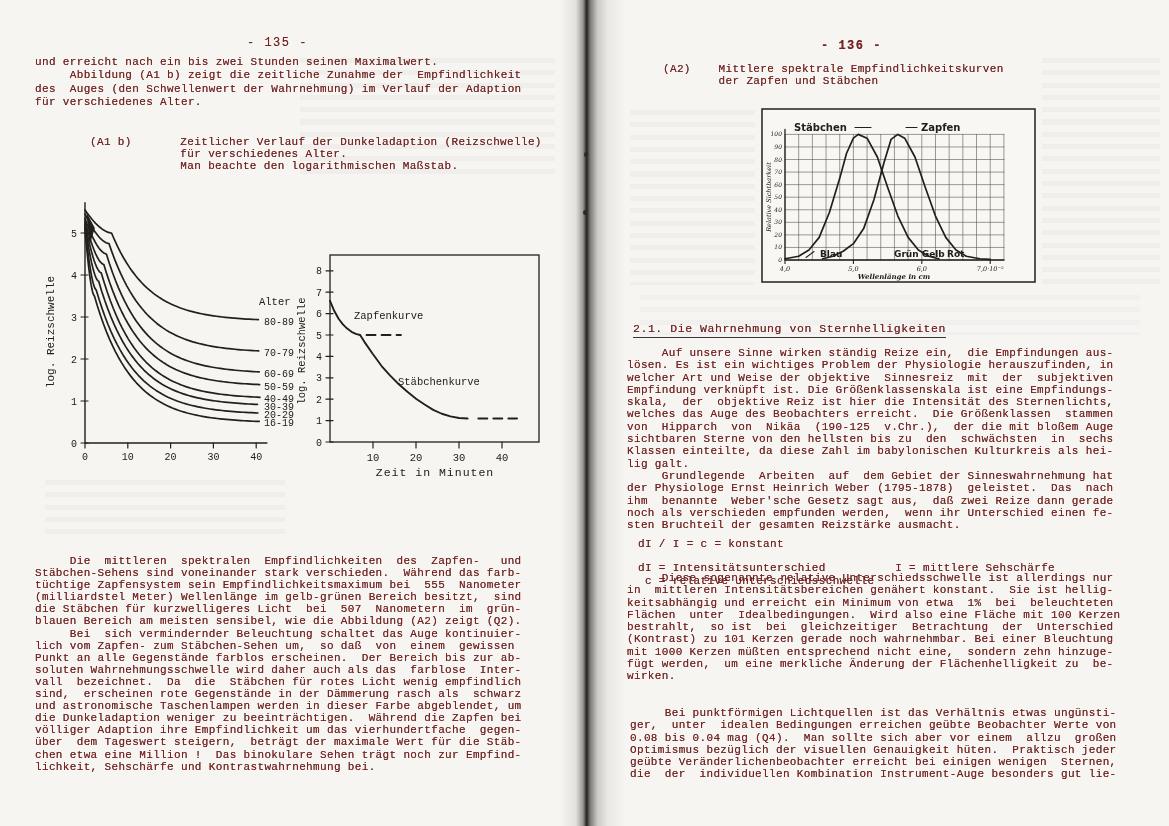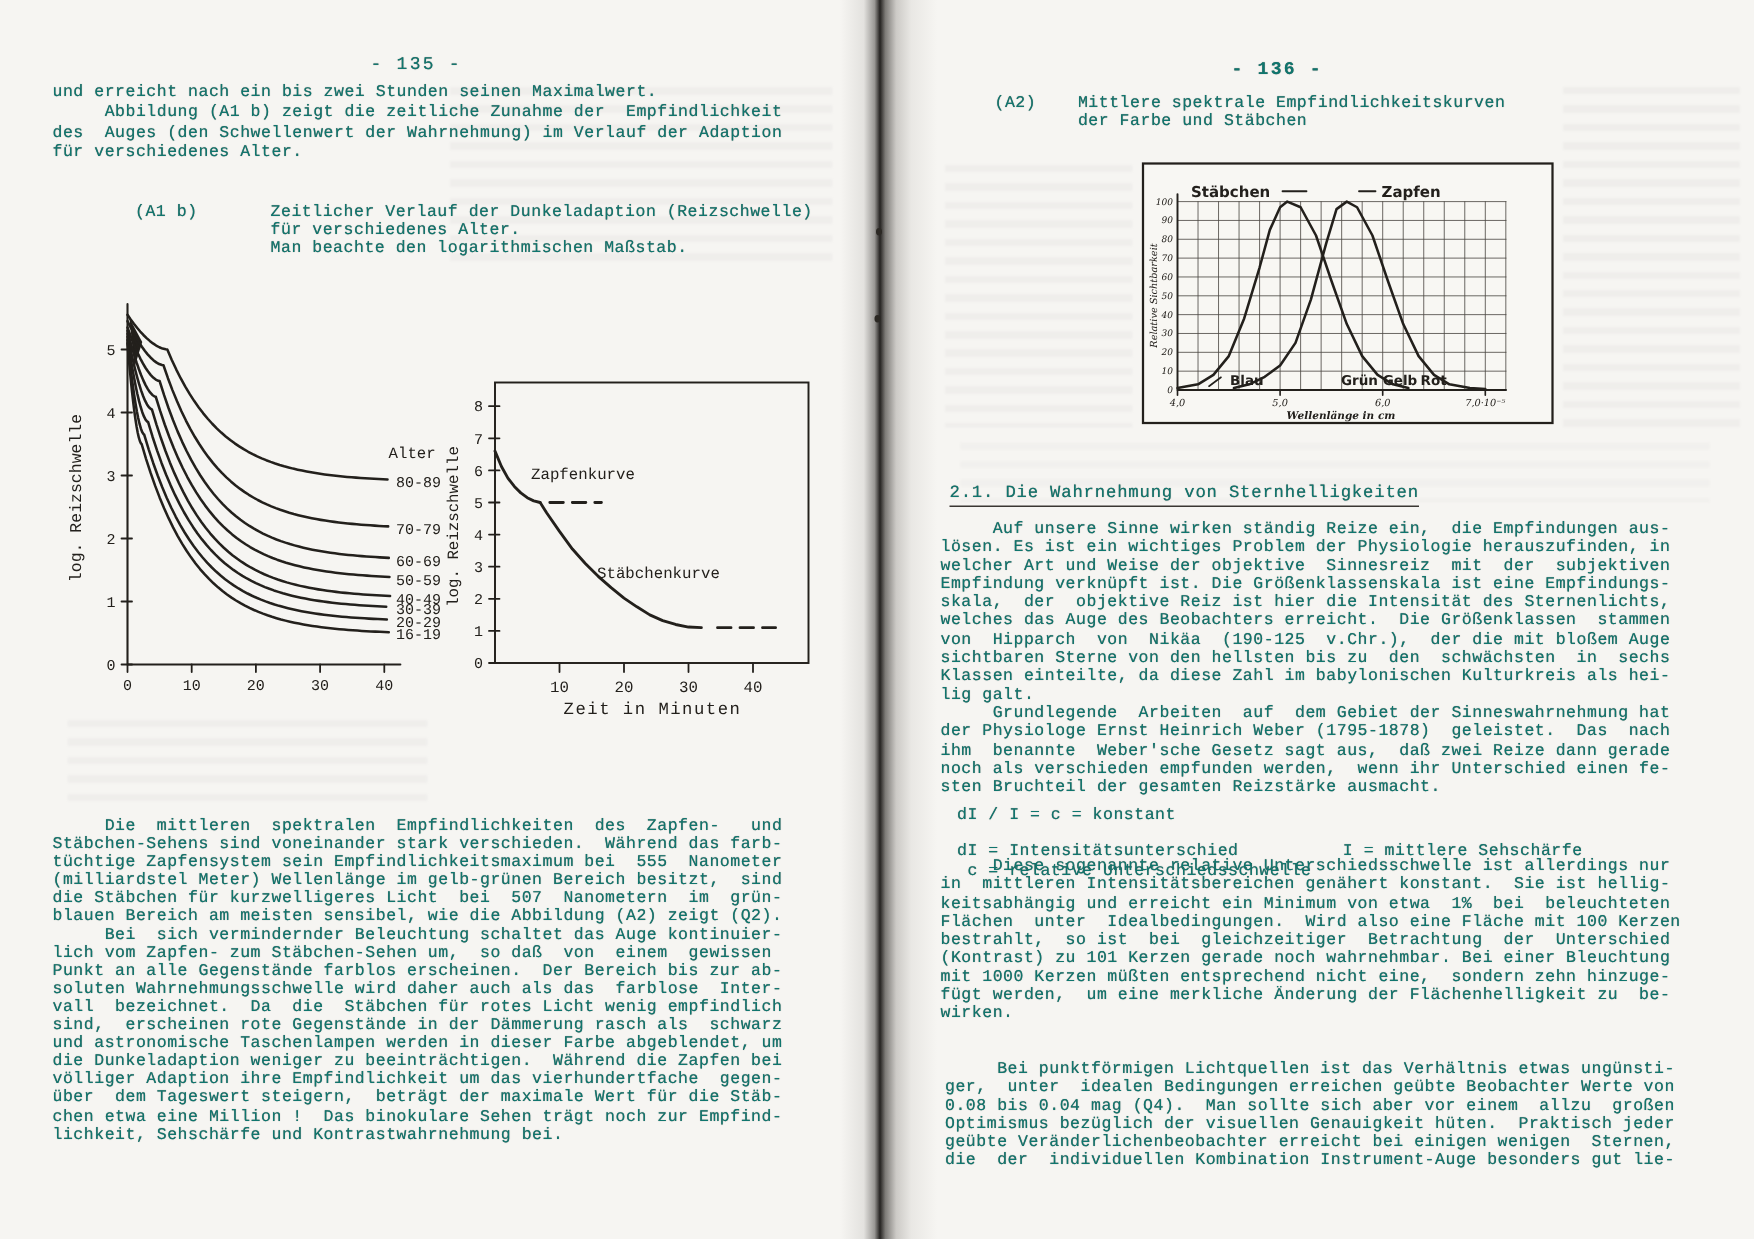--- a/index.html
+++ b/index.html
@@ -5,26 +5,26 @@
   html,body{margin:0;padding:0;}
   body{
     width:1169px;height:826px;overflow:hidden;position:relative;
     background:#f6f5f2;
     font-family:"Liberation Mono","DejaVu Sans Mono",monospace;
   }
   
   .tw{
     position:absolute;
     font-family:"Liberation Mono","DejaVu Sans Mono",monospace;
-    font-size:11px;letter-spacing:.35px;color:#0f766e;
+    font-size:11px;letter-spacing:.35px;color:#7f1d1d;
     white-space:pre;text-shadow:0 0 .5px rgba(70,65,60,.8);
   }
   .lh-intro{line-height:13.4px;}
   .lh-cap{line-height:12.2px;}
-  .lh-body{line-height:12.1px;}
+  .lh-body{line-height:12.1px;margin-top:10px;}
   .lh-rp{line-height:12.3px;}
   .pagenum{font-size:12px;letter-spacing:1.5px;}
   .heading{
     font-weight:normal;font-size:11.5px;letter-spacing:.55px;
     border-bottom:1.5px solid #3a3733;padding-bottom:1.5px;
   }
   
   .gutter{
     position:absolute;top:0;left:560px;width:72px;height:826px;pointer-events:none;
     background:linear-gradient(90deg,
@@ -169,21 +169,21 @@
 chen etwa eine Million !  Das binokulare Sehen trägt noch zur Empfind-
 lichkeit, Sehschärfe und Kontrastwahrnehmung bei.</div>
 
 <div class="gutter"></div>
 <div class="speck" style="left:584px;top:152px;width:4px;height:5px;"></div>
 <div class="speck" style="left:583px;top:210px;width:4px;height:5px;"></div>
 
 <div class="tw pagenum" style="left:821px;top:39px;font-weight:bold;">- 136 -</div>
 
 <div class="tw lh-rp" style="left:663px;top:63px;">(A2)    Mittlere spektrale Empfindlichkeitskurven
-        der Farbe und Stäbchen</div>
+        der Zapfen und Stäbchen</div>
 
 <svg id="chart-spectral" style="left:758px;top:104px;" width="285" height="185">
     <rect x="4" y="5" width="273" height="173" fill="#f8f7f3" stroke="#23201c" stroke-width="1.5"></rect>
     <path d="M27.00,30.40 L27.00,156.00" fill="none" stroke="#4c4944" stroke-linejoin="round" stroke-linecap="round" stroke-width="0.55"></path>
     <path d="M40.68,30.40 L40.68,156.00" fill="none" stroke="#4c4944" stroke-linejoin="round" stroke-linecap="round" stroke-width="0.55"></path>
     <path d="M54.36,30.40 L54.36,156.00" fill="none" stroke="#4c4944" stroke-linejoin="round" stroke-linecap="round" stroke-width="0.55"></path>
     <path d="M68.04,30.40 L68.04,156.00" fill="none" stroke="#4c4944" stroke-linejoin="round" stroke-linecap="round" stroke-width="0.55"></path>
     <path d="M81.72,30.40 L81.72,156.00" fill="none" stroke="#4c4944" stroke-linejoin="round" stroke-linecap="round" stroke-width="0.55"></path>
     <path d="M95.40,30.40 L95.40,156.00" fill="none" stroke="#4c4944" stroke-linejoin="round" stroke-linecap="round" stroke-width="0.55"></path>
     <path d="M109.08,30.40 L109.08,156.00" fill="none" stroke="#4c4944" stroke-linejoin="round" stroke-linecap="round" stroke-width="0.55"></path>

